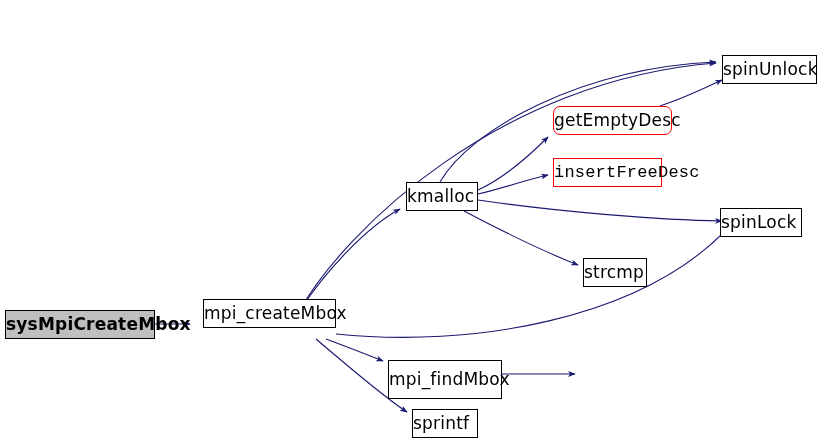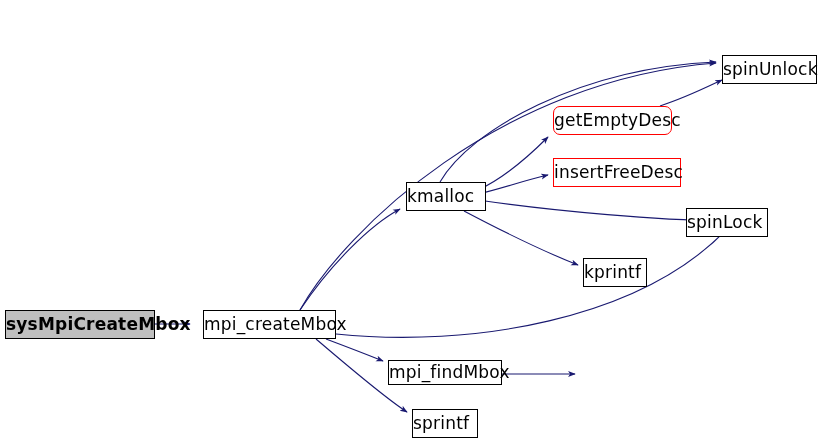--- a/index.html
+++ b/index.html
@@ -70,40 +70,40 @@
       <path d="M 478,190 C 500,180 525,160 548,137" fill="none" stroke="#191970" stroke-width="1.1" marker-end="url(#arrowhead)"></path>
       <path d="M 478,194 C 500,189 522,181 548,175" fill="none" stroke="#191970" stroke-width="1.1" marker-end="url(#arrowhead)"></path>
       <path d="M 478,200 C 560,212 660,220 722,221" fill="none" stroke="#191970" stroke-width="1.1" marker-end="url(#arrowhead)"></path>
       <path d="M 464,211 C 500,230 545,252 578,265" fill="none" stroke="#191970" stroke-width="1.1" marker-end="url(#arrowhead)"></path>
       <path d="M 660,106 C 685,98 705,88 722,80" fill="none" stroke="#191970" stroke-width="1.1" marker-end="url(#arrowhead)"></path>
       <path d="M 502,374 L 575,374" fill="none" stroke="#191970" stroke-width="1.1" marker-end="url(#arrowhead)"></path>
     </svg>
 <div class="node root" style="left: 5px; top: 310px; width: 150px; height: 29px;">
       <span class="node-label">sysMpiCreateMbox</span>
     </div>
-    <div class="node" style="left: 203px; top: 310px; width: 133px; height: 29px;">
+    <div class="node" style="left: 203px; top: 299px; width: 133px; height: 29px;">
       <span class="node-label">mpi_createMbox</span>
     </div>
-    <div class="node" style="left: 406px; top: 182px; width: 80px; height: 29px;">
+    <div class="node" style="left: 406px; top: 182px; width: 72px; height: 29px;">
       <span class="node-label">kmalloc</span>
     </div>
     <div class="node highlight" style="left: 553px; top: 106px; width: 119px; height: 29px; border-radius: 7px;">
       <span class="node-label">getEmptyDesc</span>
     </div>
-    <div class="node highlight" style="left: 553px; top: 158px; width: 128px; height: 29px;">
+    <div class="node highlight" style="left: 553px; top: 158px; width: 109px; height: 29px; font-family: Liberation Mono, monospace;">
       <span class="node-label">insertFreeDesc</span>
     </div>
     <div class="node" style="left: 583px; top: 258px; width: 64px; height: 29px;">
-      <span class="node-label">kprintf</span>
+      <span class="node-label">strcmp</span>
     </div>
     <div class="node" style="left: 722px; top: 55px; width: 95px; height: 29px;">
       <span class="node-label">spinUnlock</span>
     </div>
-    <div class="node" style="left: 686px; top: 208px; width: 82px; height: 29px;">
+    <div class="node" style="left: 720px; top: 208px; width: 82px; height: 29px;">
       <span class="node-label">spinLock</span>
     </div>
-    <div class="node" style="left: 388px; top: 360px; width: 114px; height: 25px;">
+    <div class="node" style="left: 388px; top: 360px; width: 114px; height: 39px;">
       <span class="node-label">mpi_findMbox</span>
     </div>
     <div class="node" style="left: 412px; top: 409px; width: 66px; height: 29px;">
       <span class="node-label">sprintf</span>
     </div>
   </div>
 
 </body></html>

